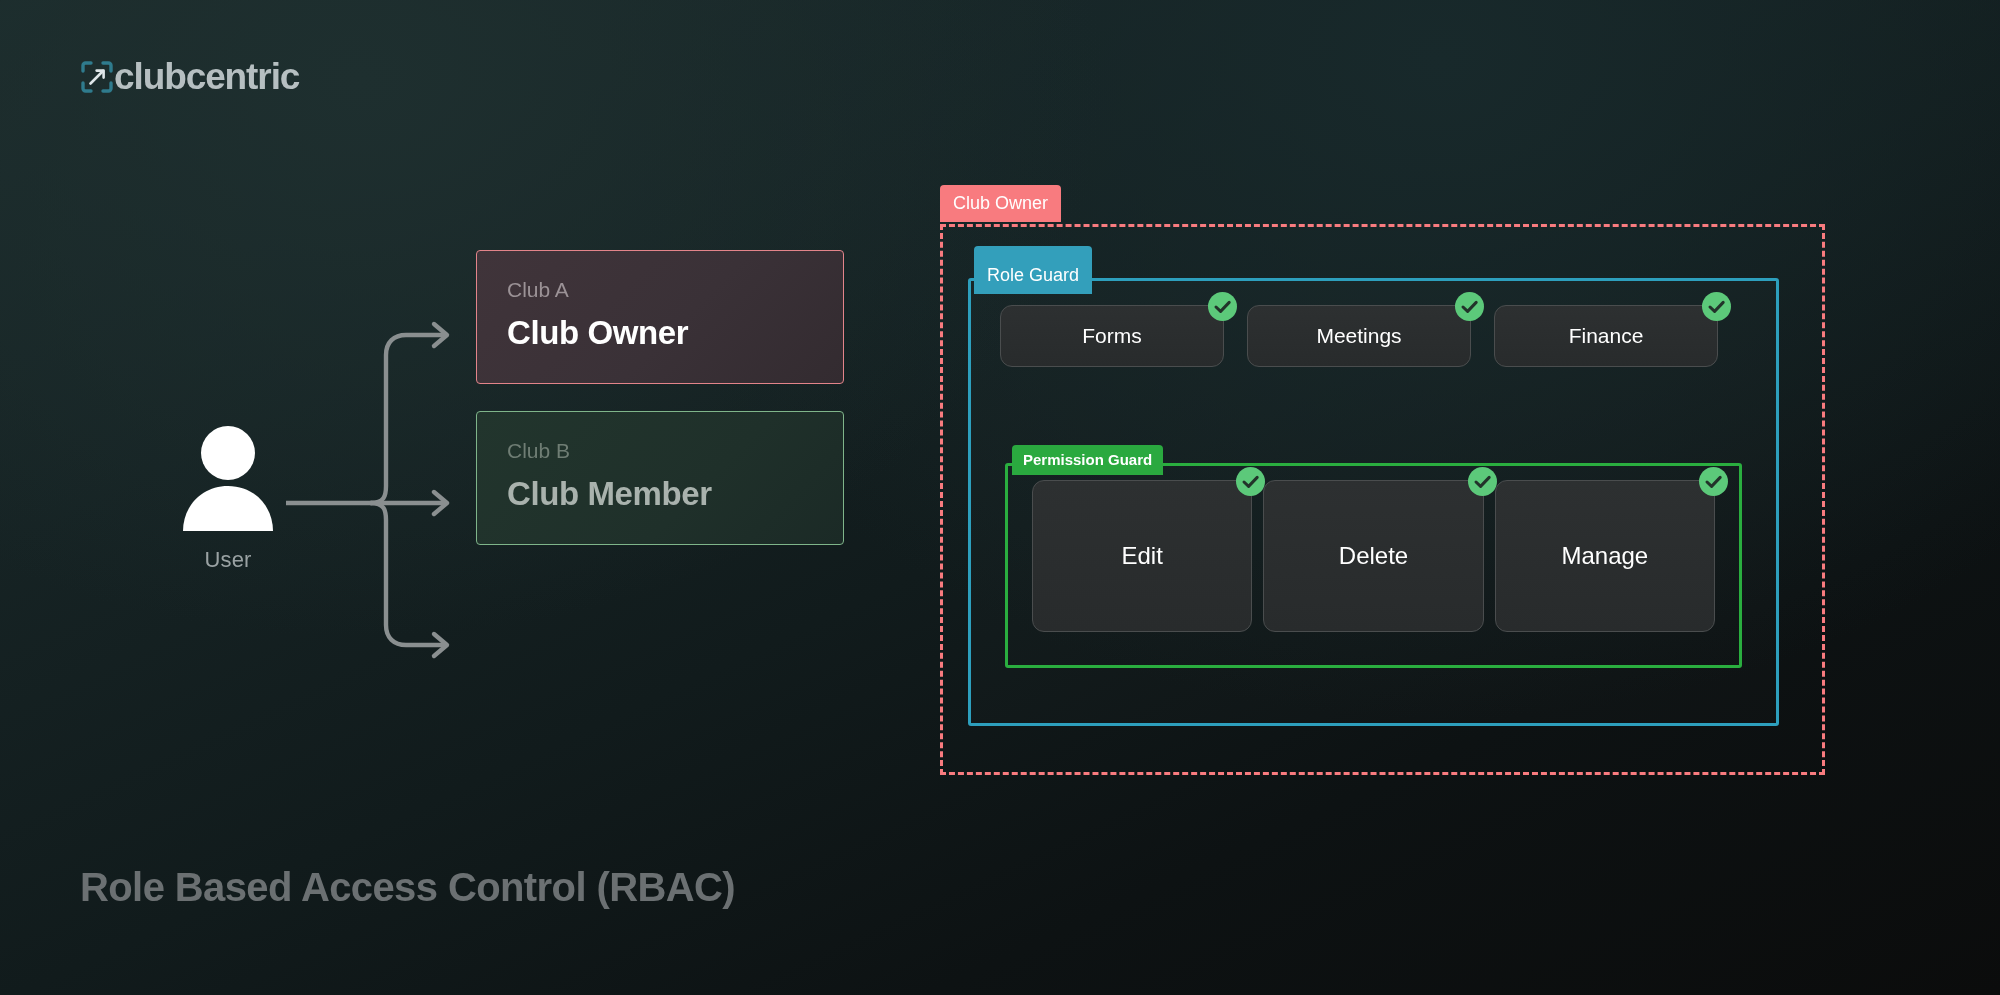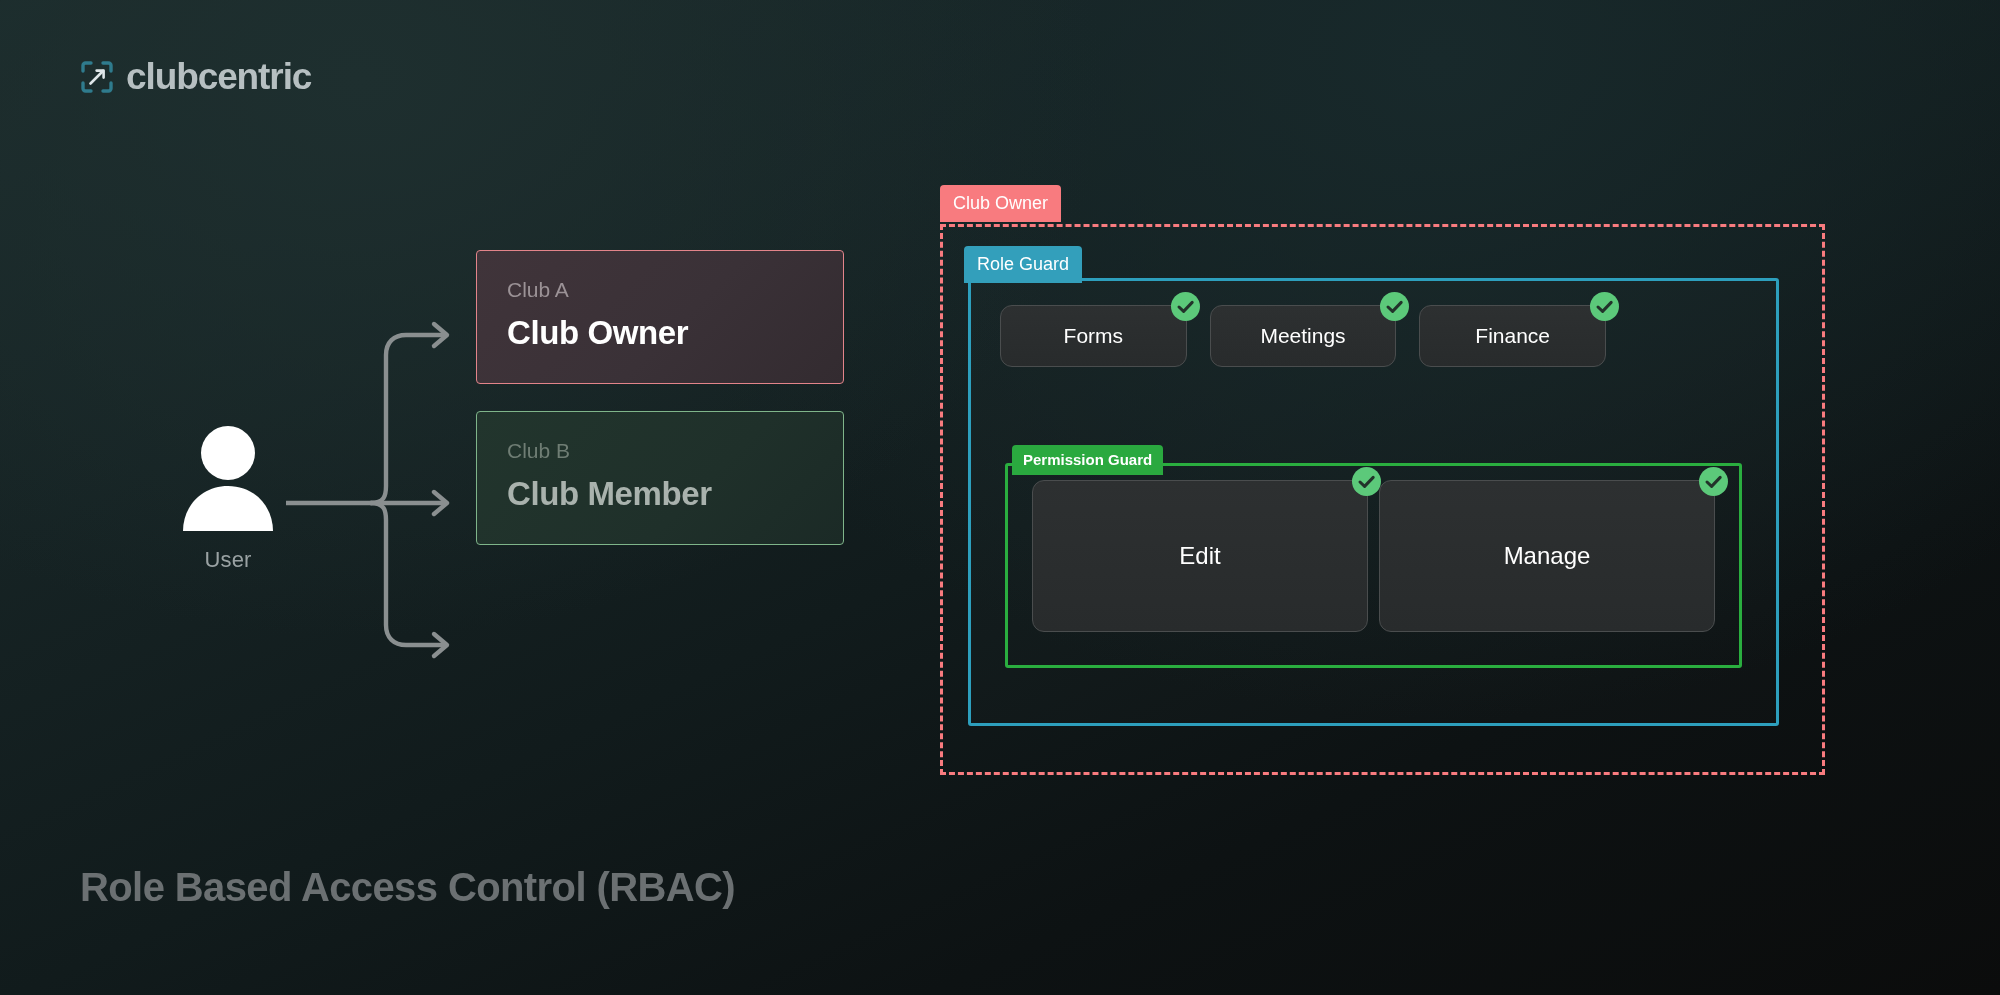--- a/index.html
+++ b/index.html
@@ -19,21 +19,21 @@
       linear-gradient(155deg, #1c2c2c 0%, #162324 28%, #111b1c 52%, #0d1213 74%, #0b0c0c 100%);
   }
 
   
   .logo {
     position: absolute;
     left: 80px;
     top: 58px;
     display: flex;
     align-items: center;
-    gap: 12px;
+    gap: 0;
   }
   .logo-mark { width: 34px; height: 34px; display: block; }
   .logo-text {
     font-size: 37px;
     font-weight: 700;
     letter-spacing: -1.1px;
     color: #b6bfc1;
     line-height: 1;
   }
 
@@ -126,25 +126,25 @@
     white-space: nowrap;
   }
   .tag--owner {
     left: 0;
     top: 0;
     background: #f87b7f;
     font-size: 18px;
     padding: 9px 13px 10px 13px;
   }
   .tag--role {
-    left: 24px;
+    left: 34px;
     top: 61px;
     background: #339fbb;
     font-size: 18px;
-    padding: 9px 13px 10px 13px;
+    padding: 20px 13px 10px 13px;
   }
   .tag--perm {
     left: 72px;
     top: 260px;
     background: #2aa93f;
     font-size: 15px;
     font-weight: 700;
     padding: 7px 11px 8px 11px;
   }
 
@@ -176,21 +176,21 @@
     height: 205px;
     border: 3px solid #2aae3f;
     border-radius: 3px;
     box-sizing: border-box;
   }
 
   .row-top {
     position: absolute;
     left: 60px;
     top: 120px;
-    width: 606px;
+    width: 718px;
     display: flex;
     gap: 23px;
   }
   .row-bottom {
     position: absolute;
     left: 92px;
     top: 295px;
     width: 683px;
     display: flex;
     gap: 11px;
@@ -332,20 +332,29 @@
       <div class="pbtn pbtn--tall">
         <span>Edit</span>
         <span class="check">
           <svg viewBox="0 0 29 29" xmlns="http://www.w3.org/2000/svg">
             <circle cx="14.5" cy="14.5" r="14.5" fill="#5cc97a"></circle>
             <path d="M8 15 L12.6 19.4 L21.2 10.4" fill="none" stroke="#22332a" stroke-width="3" stroke-linecap="round" stroke-linejoin="round"></path>
           </svg>
         </span>
       </div>
       <div class="pbtn pbtn--tall">
+        <span>Delete</span>
+        <span class="check">
+          <svg viewBox="0 0 29 29" xmlns="http://www.w3.org/2000/svg">
+            <circle cx="14.5" cy="14.5" r="14.5" fill="#5cc97a"></circle>
+            <path d="M8 15 L12.6 19.4 L21.2 10.4" fill="none" stroke="#22332a" stroke-width="3" stroke-linecap="round" stroke-linejoin="round"></path>
+          </svg>
+        </span>
+      </div>
+      <div class="pbtn pbtn--tall">
         <span>Manage</span>
         <span class="check">
           <svg viewBox="0 0 29 29" xmlns="http://www.w3.org/2000/svg">
             <circle cx="14.5" cy="14.5" r="14.5" fill="#5cc97a"></circle>
             <path d="M8 15 L12.6 19.4 L21.2 10.4" fill="none" stroke="#22332a" stroke-width="3" stroke-linecap="round" stroke-linejoin="round"></path>
           </svg>
         </span>
       </div>
     </div>
 

